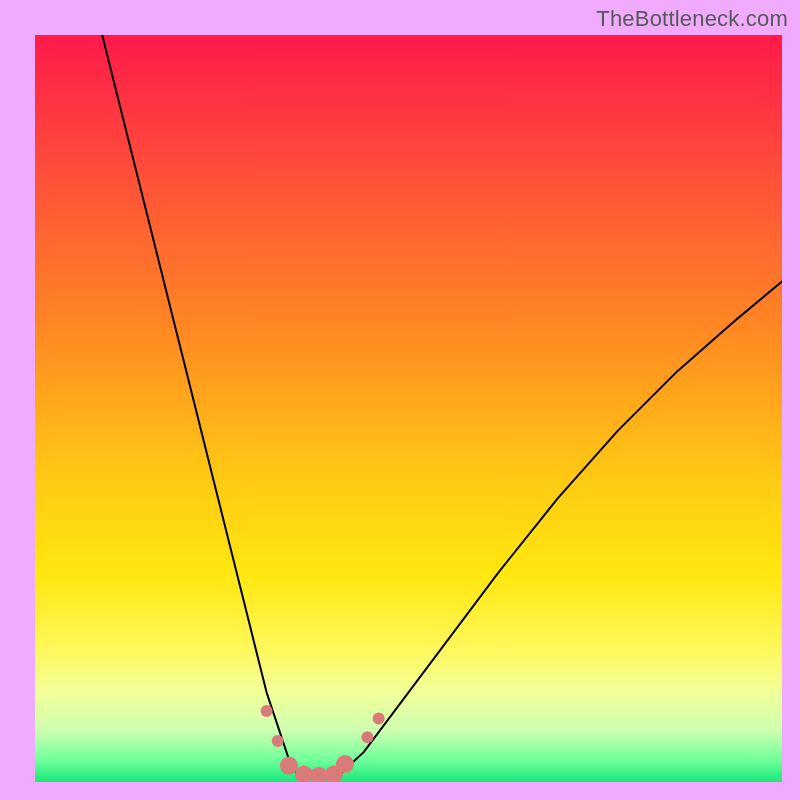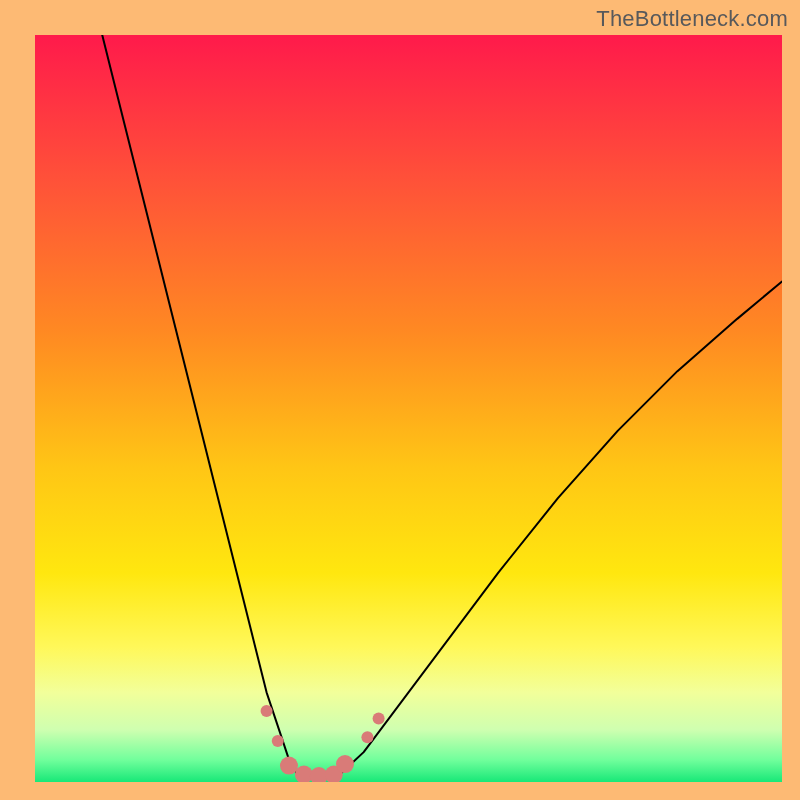--- a/index.html
+++ b/index.html
@@ -9,21 +9,21 @@
     height: 800px;
     background: #000;
     overflow: hidden;
   }
   .frame {
     position: absolute;
     left: 0;
     top: 0;
     width: 800px;
     height: 800px;
-    background: #fdba74;
+    background: #f0abfc;
   }
   .plot-area {
     position: absolute;
     left: 35px;
     top: 35px;
     width: 747px;
     height: 747px;
     
   }
   .watermark {

